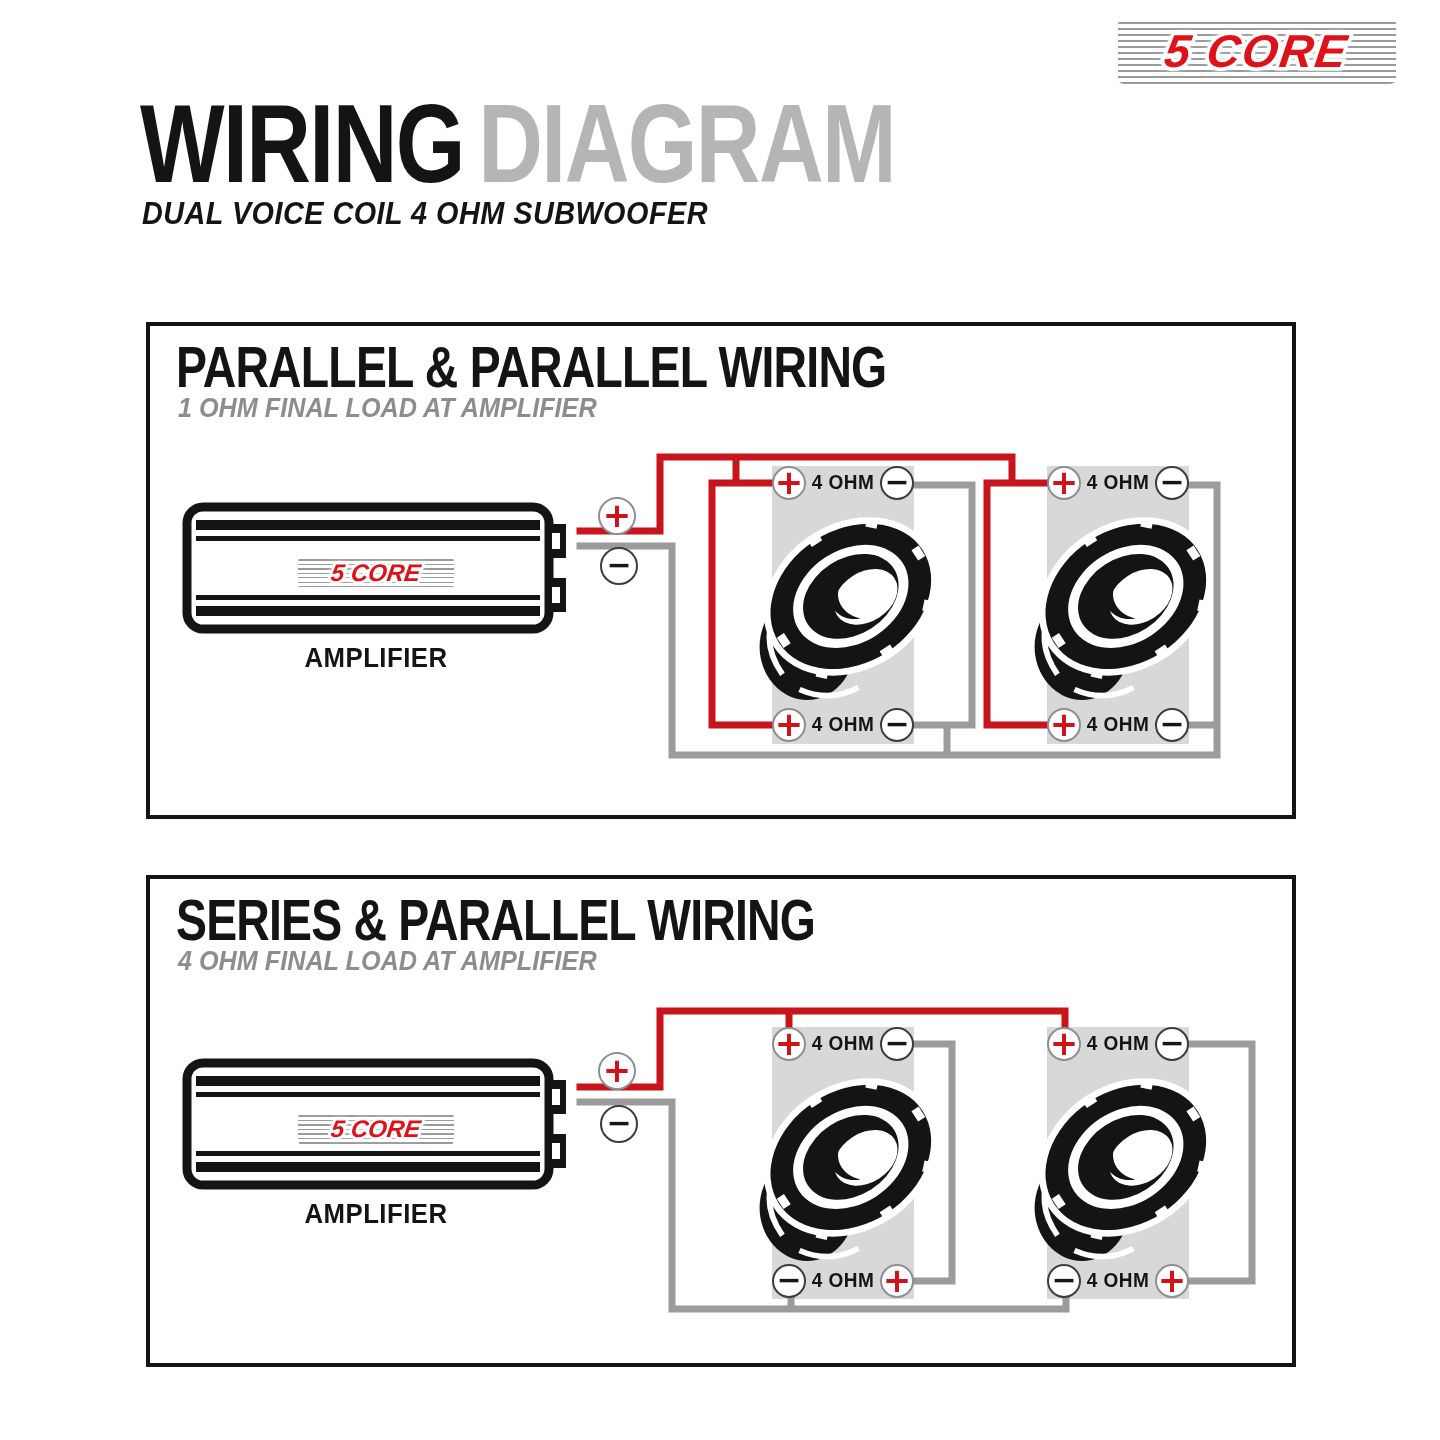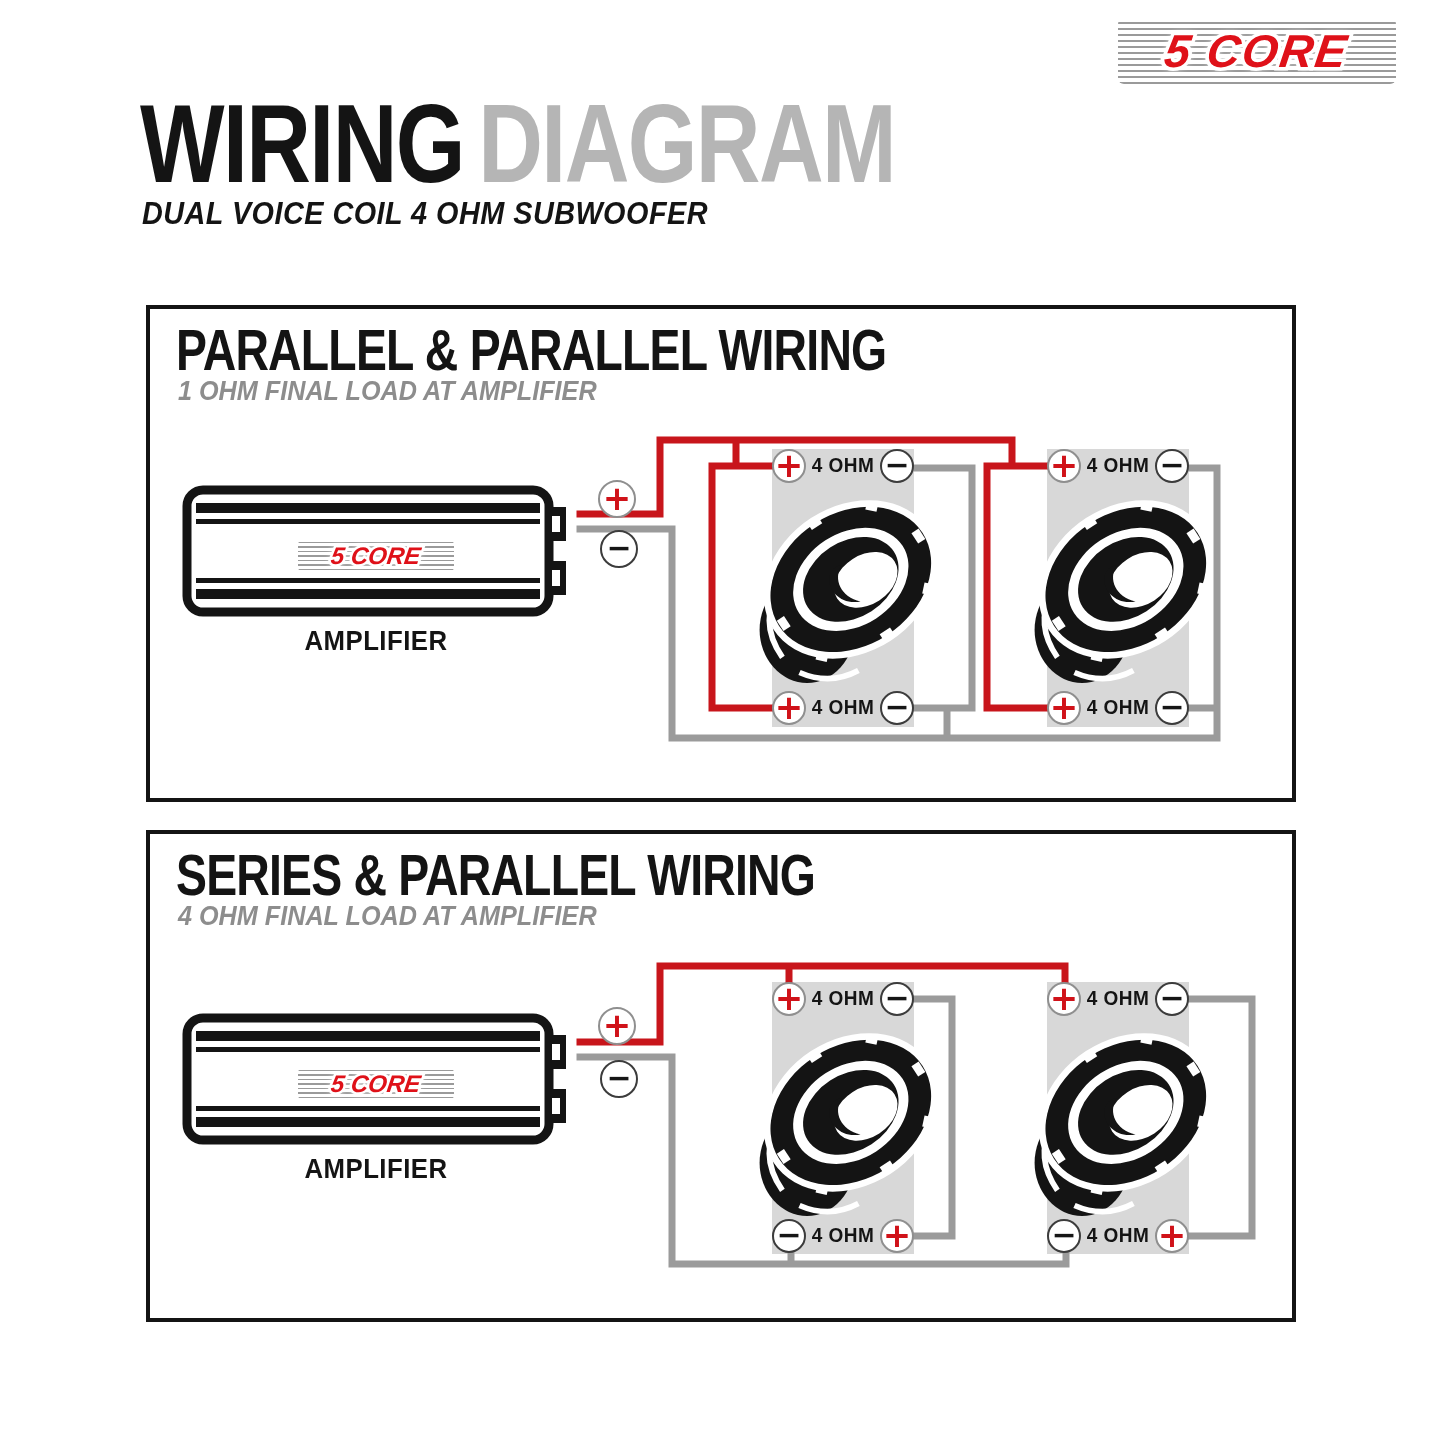--- a/index.html
+++ b/index.html
@@ -20,22 +20,22 @@
   .logo span{font-style:italic;font-weight:bold;color:#df1119;transform:skewX(-8deg);
         -webkit-text-stroke:7px #fff;paint-order:stroke fill;
         text-shadow:0 0 4px #fff,0 0 6px #fff,0 0 8px #fff;white-space:nowrap;}
   .logo-big{left:1118px;top:18px;width:278px;height:66px;}
   .logo-big span{font-size:46px;letter-spacing:2px;}
   .logo-amp{width:156px;height:34px;background:repeating-linear-gradient(to bottom,#fff 0 3px,#9a9a9a 3px 4.5px);z-index:6;}
   .logo-amp span{font-size:24px;-webkit-text-stroke:5px #fff;}
 
   
   .panel{position:absolute;left:146px;width:1150px;border:4px solid #141414;background:#fff;box-sizing:border-box;}
-  .panel.p1{top:305px;height:497px;}
-  .panel.p2{top:830px;height:492px;}
+  .panel.p1{top:322px;height:497px;}
+  .panel.p2{top:875px;height:492px;}
   .panel-title{position:absolute;left:26px;top:12px;font-size:58px;font-weight:bold;letter-spacing:-1px;
                white-space:nowrap;transform:scale(.8,1);transform-origin:left top;line-height:1;}
   .panel-subtitle{position:absolute;left:28px;top:66px;font-size:28px;font-weight:bold;font-style:italic;
                color:#8d8d8d;transform:scale(.9,1);transform-origin:left top;white-space:nowrap;}
 
   
   .amp-svg{position:absolute;left:32px;width:388px;height:132px;z-index:5;}
   .p1 .amp-svg{top:176px;} .p2 .amp-svg{top:179px;}
   .p1 .logo-amp{position:absolute;left:148px;top:230px;} .p2 .logo-amp{position:absolute;left:148px;top:233px;}
   .amp-label{position:absolute;left:76px;width:300px;text-align:center;font-size:28px;font-weight:bold;

